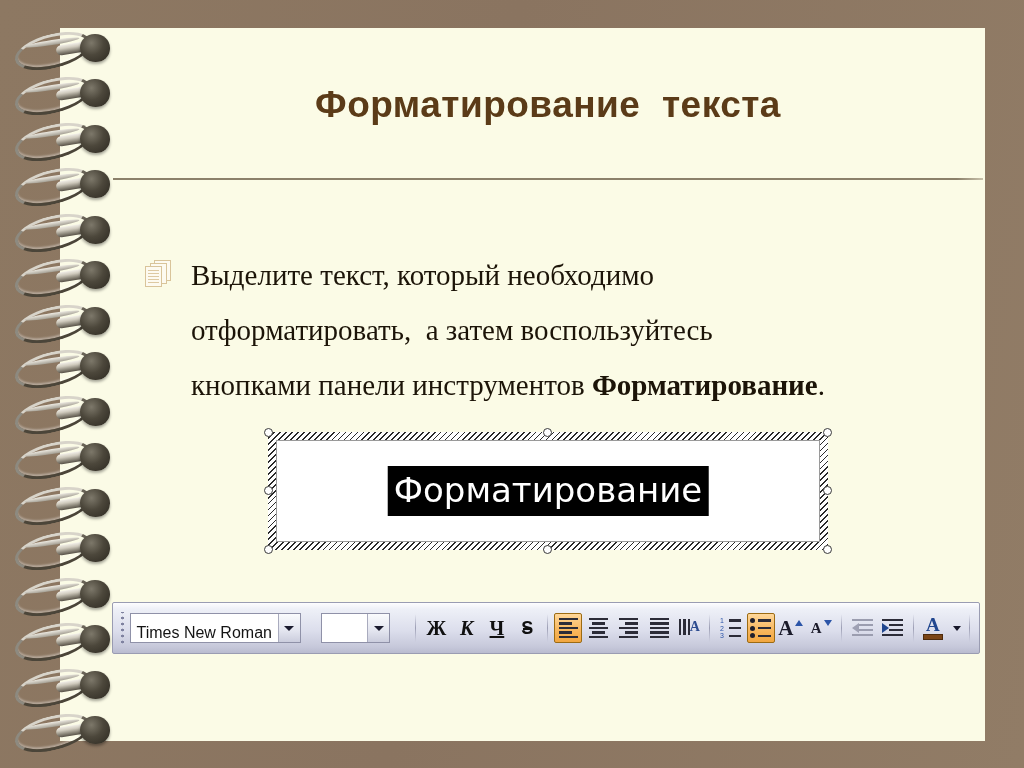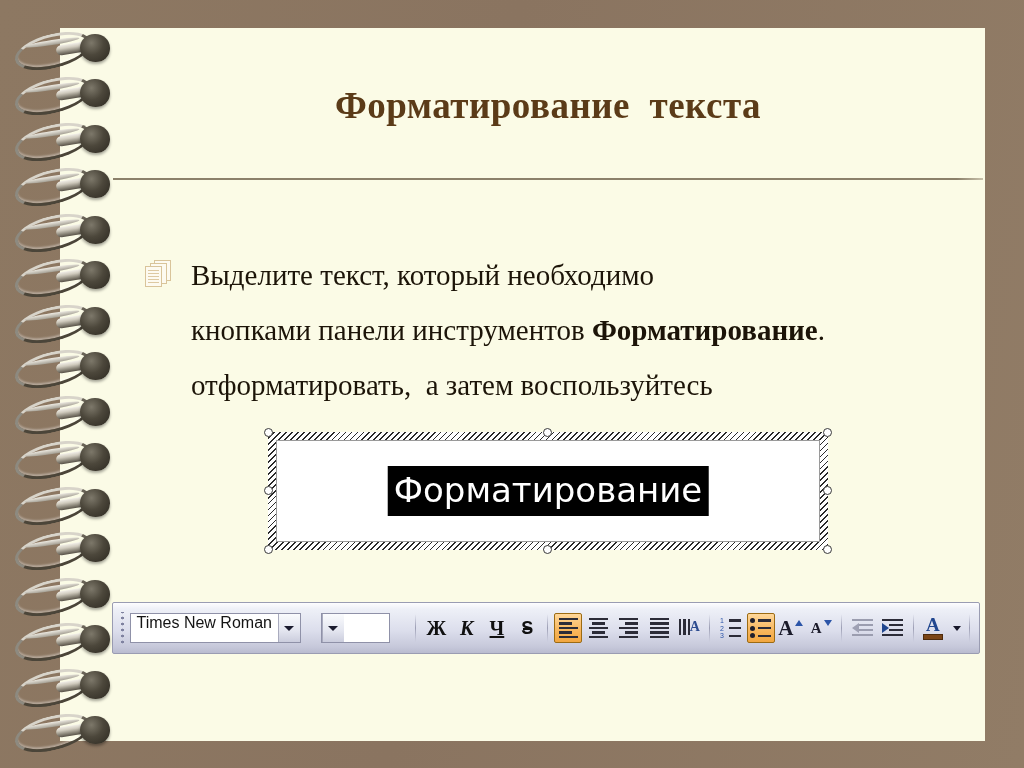--- a/index.html
+++ b/index.html
@@ -98,21 +98,21 @@
     filter: blur(0.4px);
   }
 
   
   #title {
     position: absolute;
     left: 113px;
     top: 84px;
     width: 870px;
     text-align: center;
-    font-family: Liberation Serif, serif;
+    font-family: Liberation Sans, sans-serif;
     font-weight: bold;
     font-size: 37px;
     color: #5b3b18;
     letter-spacing: 0.5px;
     white-space: pre;
   }
 
   #title-rule {
     position: absolute;
     left: 113px;
@@ -240,21 +240,21 @@
     background-size: 5px 6px;
     background-position: 1px 3px;
     background-repeat: repeat-y;
   }
   .combo {
     height: 30px;
     background: #ffffff;
     border: 1px solid #8f91a8;
     box-sizing: border-box;
     display: flex;
-    align-items: flex-start;
+    align-items: flex-end;
     margin-right: 20px;
   }
   .combo .val {
     flex: 1;
     padding: 0 6px;
     font-size: 16px;
     color: #141414;
     white-space: nowrap;
     overflow: hidden;
   }
@@ -423,22 +423,22 @@
   <div id="title-rule"></div>
 
   <div id="body">
     <div class="bullet-row">
       <span class="bullet-icon">
         <span class="sheet s1"></span>
         <span class="sheet s2"></span>
         <span class="sheet s3"></span>
       </span>
       <div class="body-line">Выделите текст, который необходимо</div>
+      <div class="body-line">отформатировать,  а затем воспользуйтесь</div>
       <div class="body-line"><span>кнопками панели инструментов </span><b>Форматирование</b><span>.</span></div>
-      <div class="body-line">отформатировать,  а затем воспользуйтесь</div>
     </div>
   </div>
 
   <div id="wordshot">
     <div class="hatch"></div>
     <div class="inner">
       <span class="selected-text">Форматирование</span>
     </div>
     <span class="handle" style="left:-4px;  top:-4px;"></span>
     <span class="handle" style="left:275px; top:-4px;"></span>

